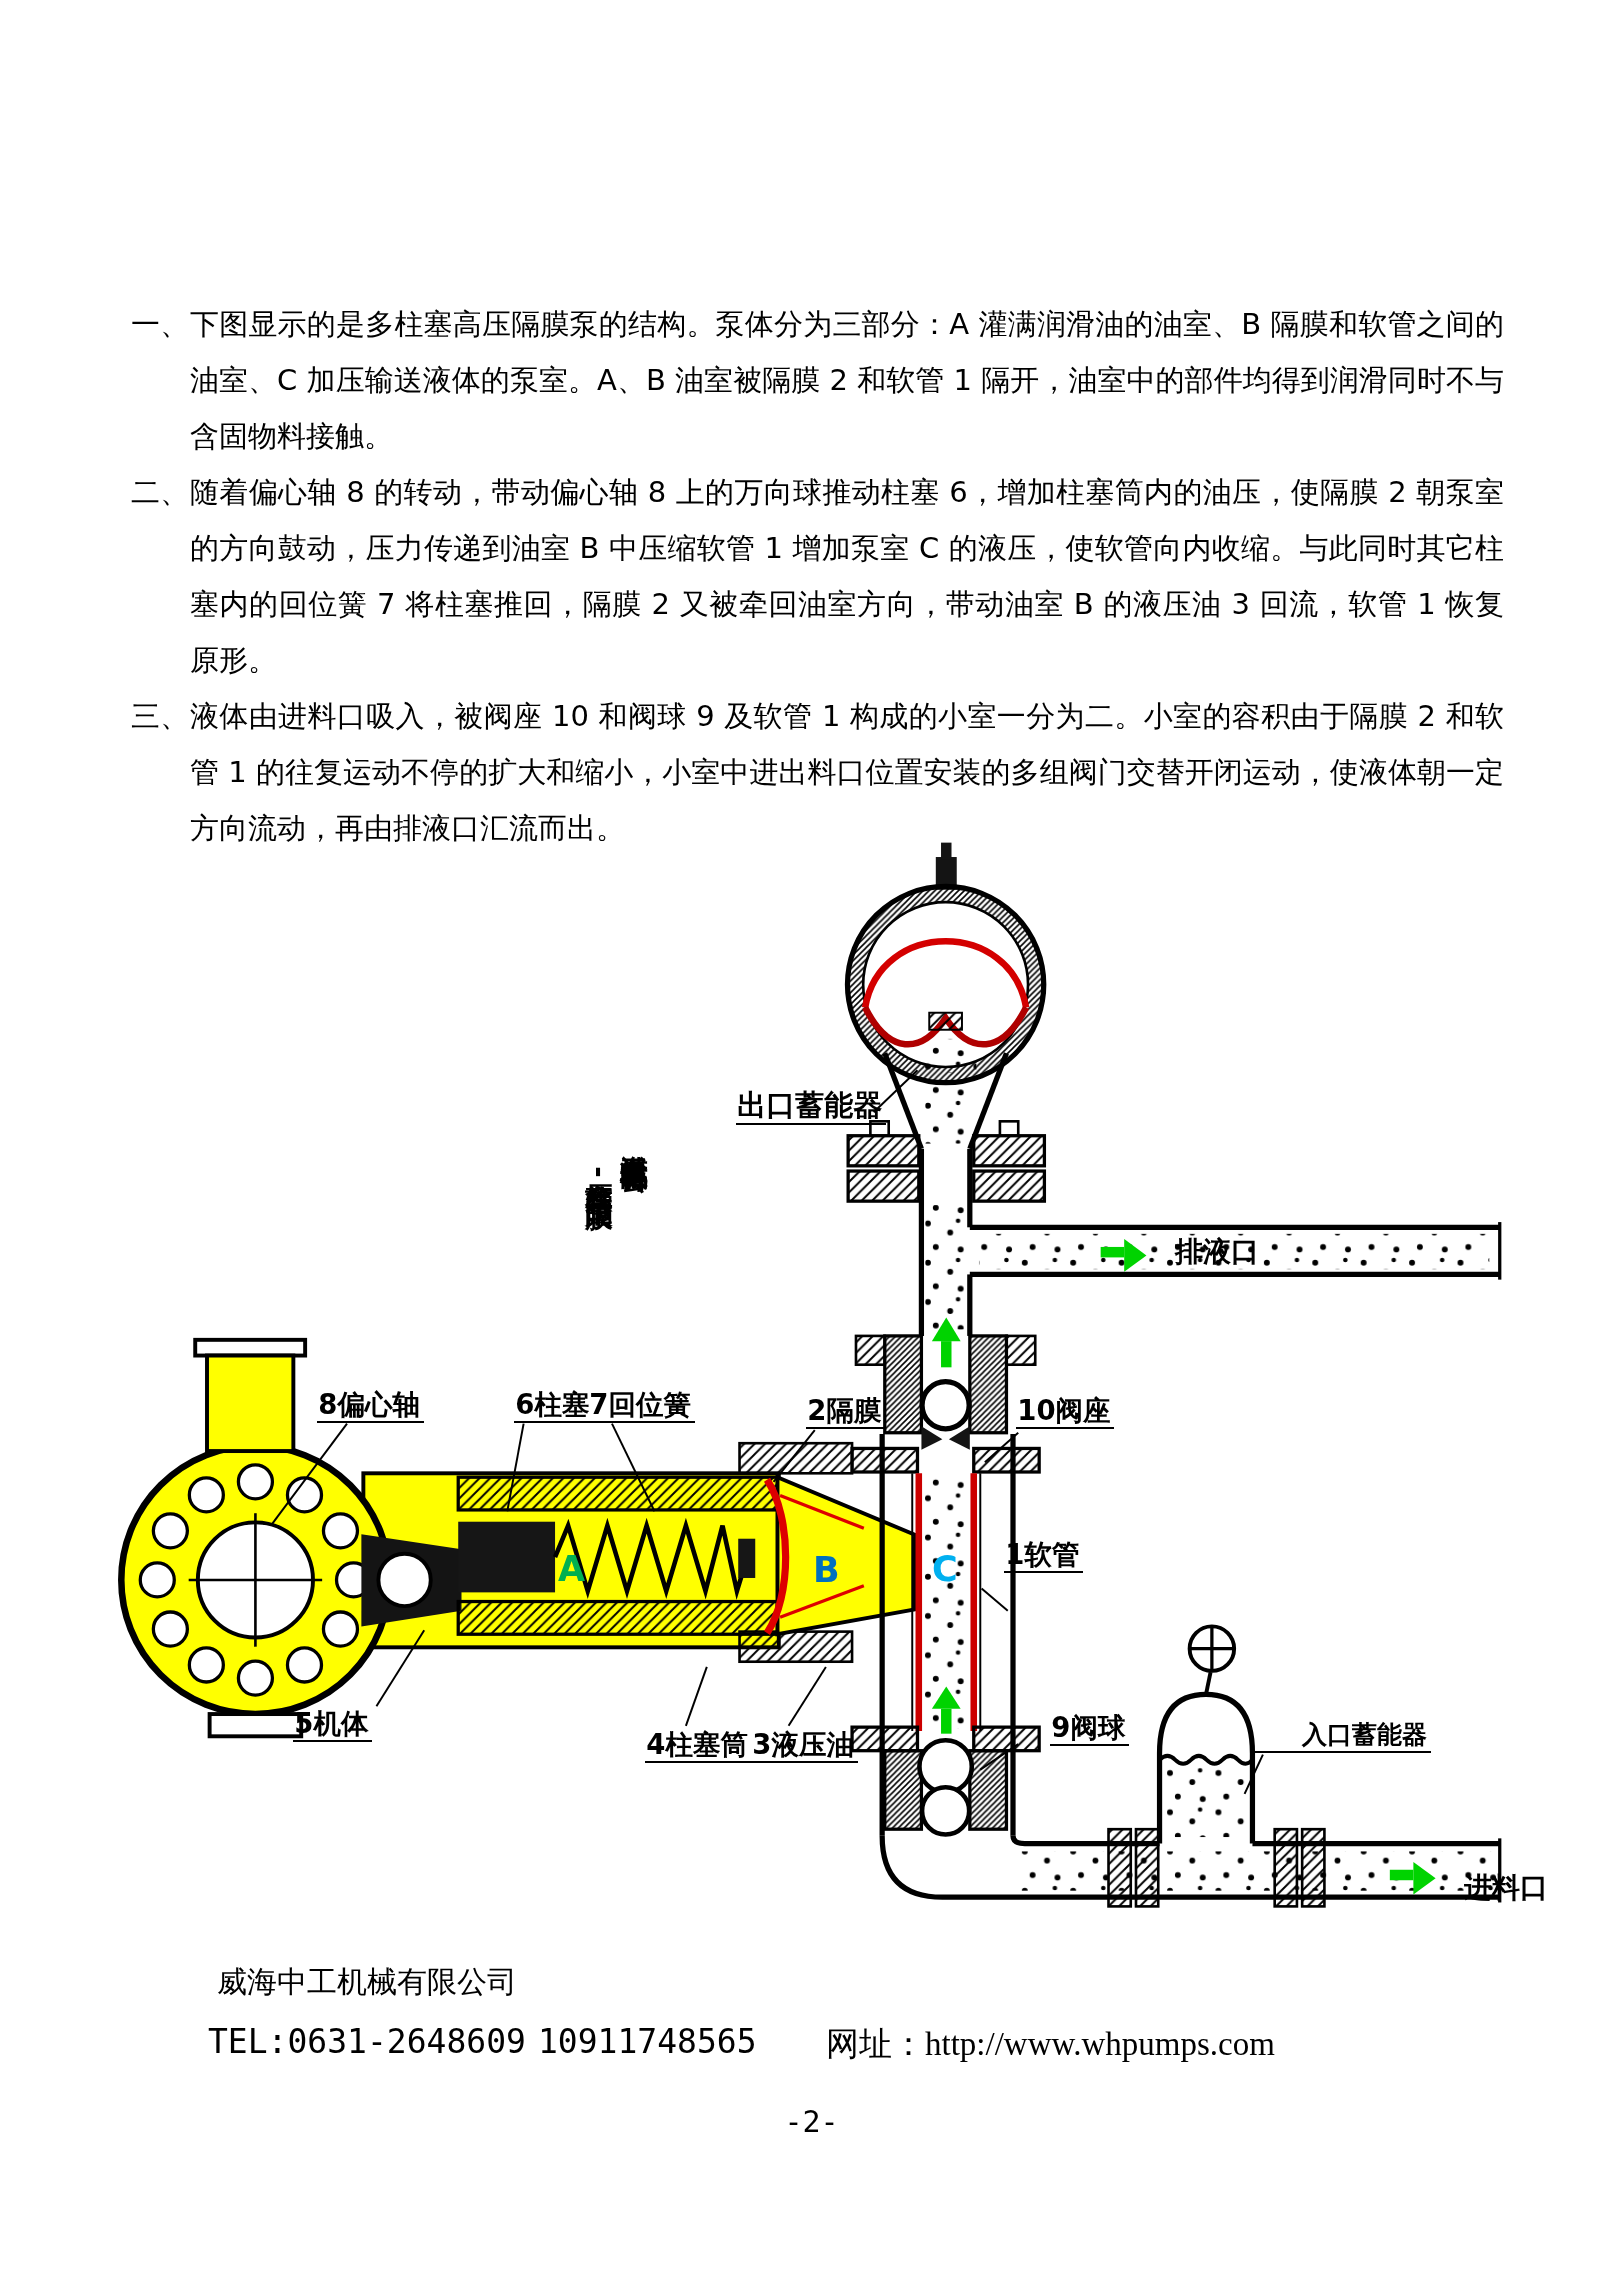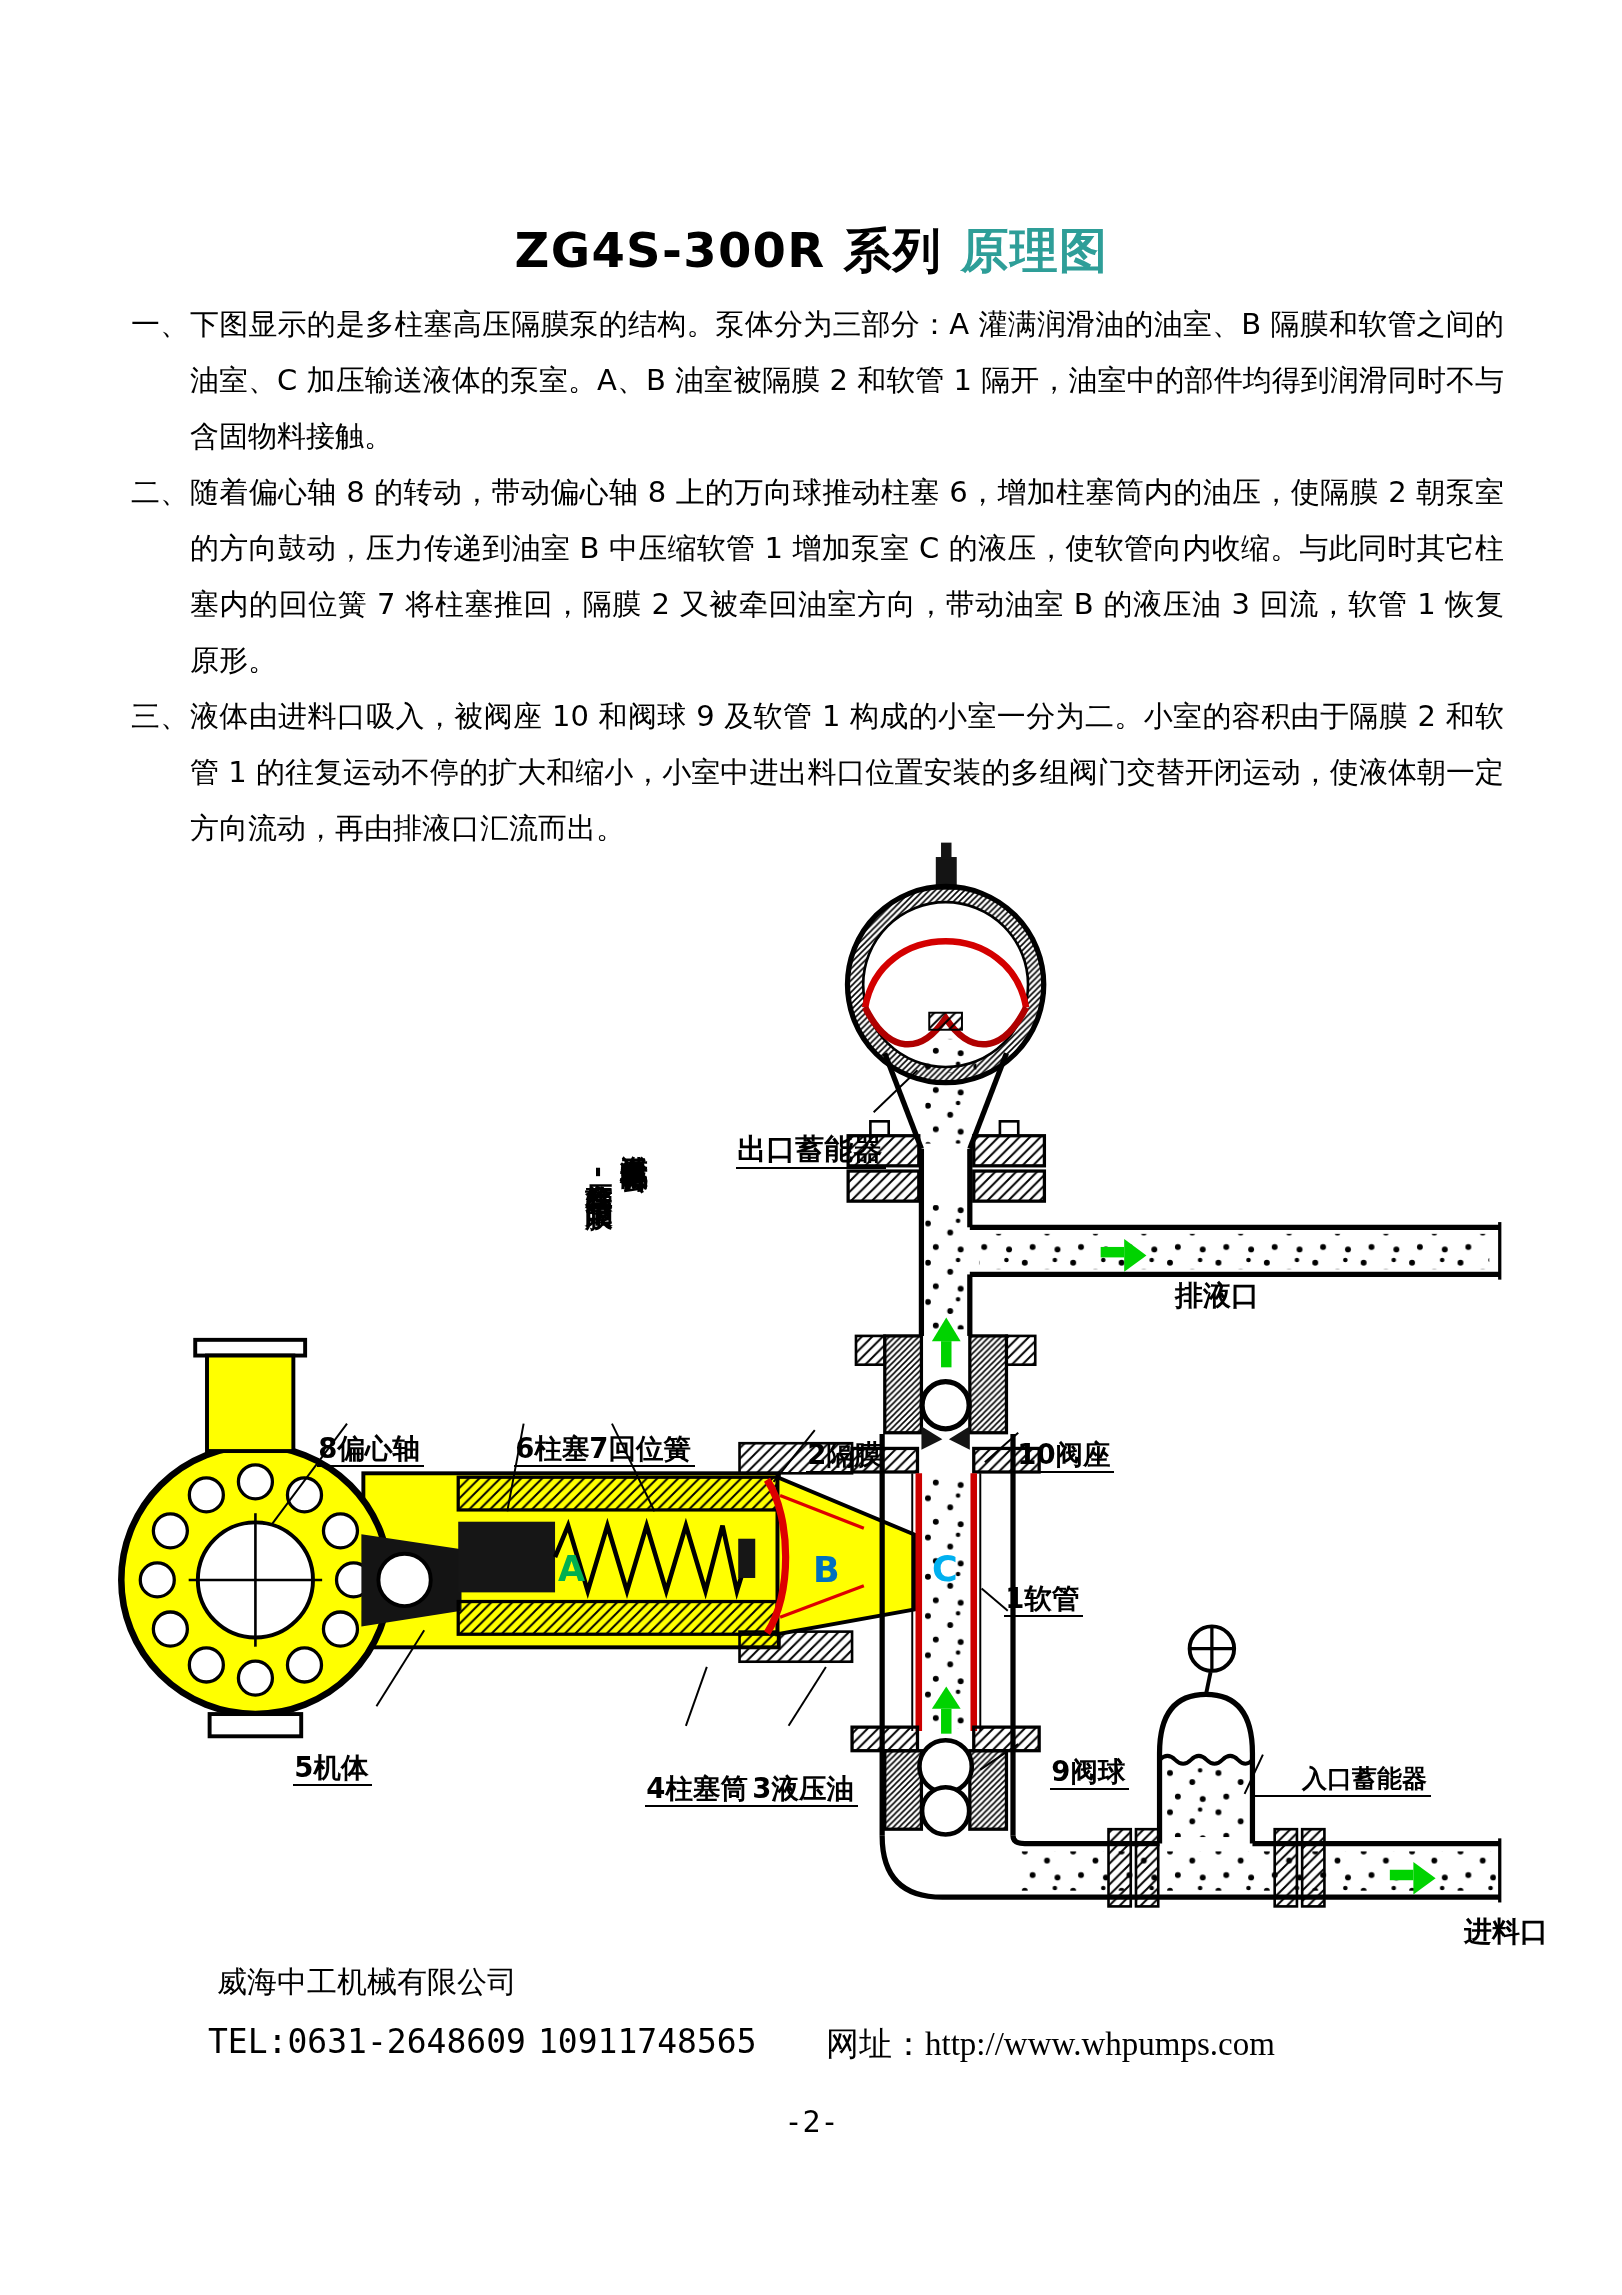--- a/index.html
+++ b/index.html
@@ -10,21 +10,21 @@
   .title{position:absolute;top:187px;left:0;width:1623px;text-align:center;
          font-size:48px;font-weight:bold;letter-spacing:1.3px;}
   .title .accent{color:#2E9E98;margin-left:18.3px;}
   
   .paras{position:absolute;left:131px;top:296px;width:1373px;font-size:29px;line-height:56px;}
   .para{display:flex;}
   .para .marker{flex:0 0 59px;}
   .para .ptext{flex:1;text-align:justify;text-justify:inter-ideograph;}
   
   .lbl{position:absolute;font-weight:bold;font-size:27.5px;line-height:1.05;white-space:nowrap;
-       border-bottom:2.6px solid #000;padding:0 3.9px 2.6px 1.3px;margin-top:44px;}
+       border-bottom:2.6px solid #000;padding:0 3.9px 2.6px 1.3px;}
   .lbl.nol{border-bottom:none;padding:0;}
   .lbl.small{font-size:28px;font-weight:bold;}
   .lbl.acc{font-size:29px;}
   .lbl.acc2{font-size:25px;padding-left:48px;}
   .chamber{position:absolute;font-size:35px;font-weight:bold;line-height:1;}
   .chamber.a{color:#00B050;}
   .chamber.b{color:#0070C0;}
   .chamber.c{color:#00B0F0;}
   .vertical-brand{position:absolute;left:582px;top:1133px;writing-mode:vertical-rl;
                   font-size:27.5px;font-weight:bold;letter-spacing:1.3px;line-height:35px;}
@@ -38,21 +38,20 @@
   .footer-line .web .url{font-family:Liberation Serif, serif;}
   .pagenum{position:absolute;top:2104px;left:0;width:1623px;text-align:center;font-size:30px;
            font-family:"DejaVu Sans Mono","Liberation Mono",monospace;}
   svg.schematic{position:absolute;left:0;top:0;width:1623px;height:2295px;}
 </style>
 </head>
 <body>
 
 <div class="page">
 
-  <h1 class="title"><span>ZG4S-300R 系列</span><span class="accent">原理图</span></h1>
 
   <div class="paras">
     <div class="para">
       <div class="marker">一、</div>
       <div class="ptext">下图显示的是多柱塞高压隔膜泵的结构。泵体分为三部分：A 灌满润滑油的油室、B 隔膜和软管之间的油室、C 加压输送液体的泵室。A、B 油室被隔膜 2 和软管 1 隔开，油室中的部件均得到润滑同时不与含固物料接触。</div>
     </div>
     <div class="para">
       <div class="marker">二、</div>
       <div class="ptext">随着偏心轴 8 的转动，带动偏心轴 8 上的万向球推动柱塞 6，增加柱塞筒内的油压，使隔膜 2 朝泵室的方向鼓动，压力传递到油室 B 中压缩软管 1 增加泵室 C 的液压，使软管向内收缩。与此同时其它柱塞内的回位簧 7 将柱塞推回，隔膜 2 又被牵回油室方向，带动油室 B 的液压油 3 回流，软管 1 恢复原形。</div>
     </div>

